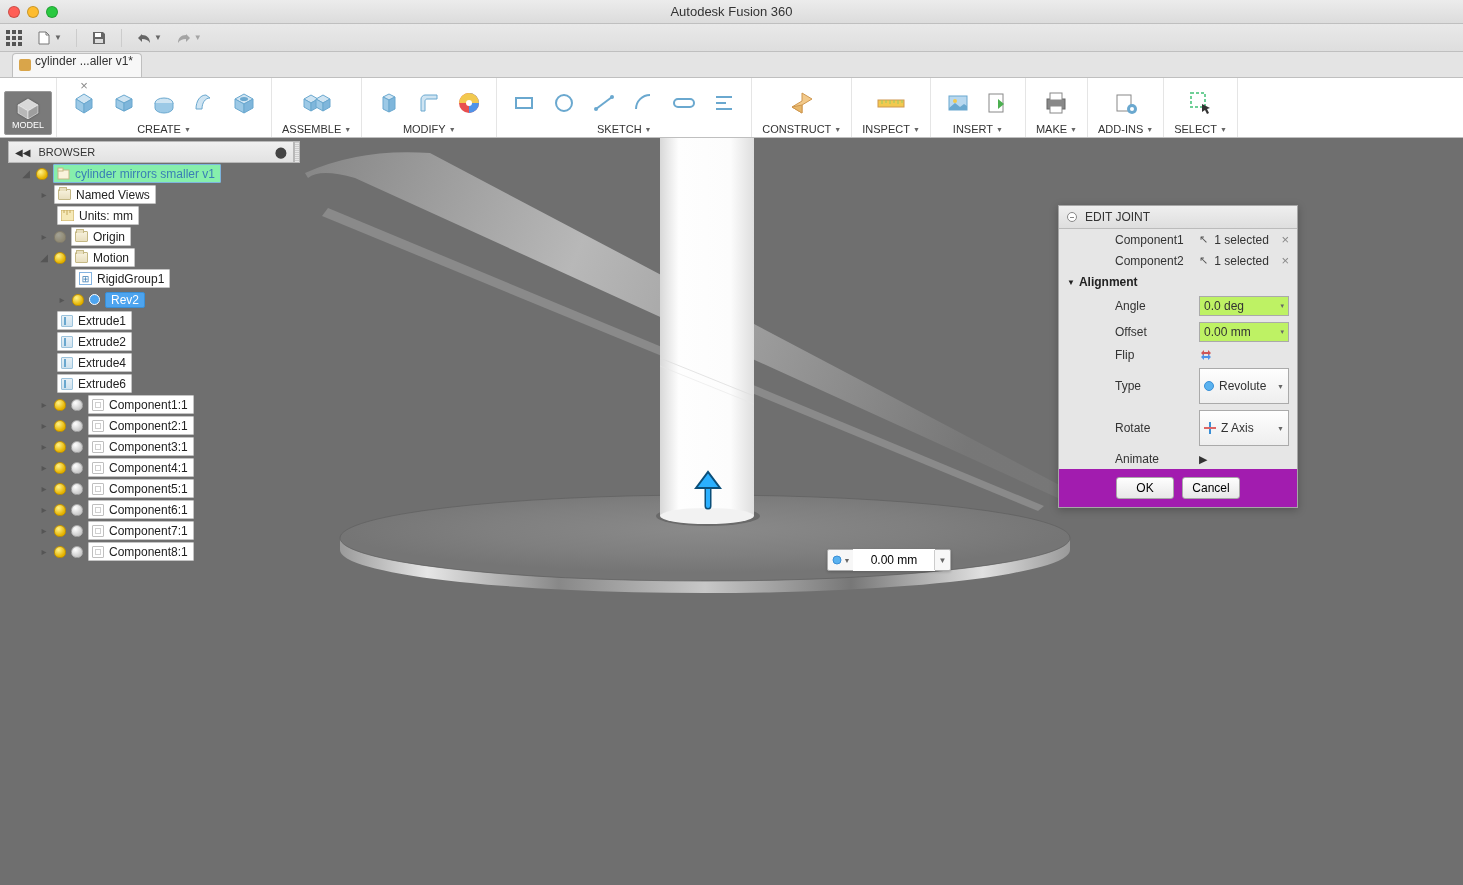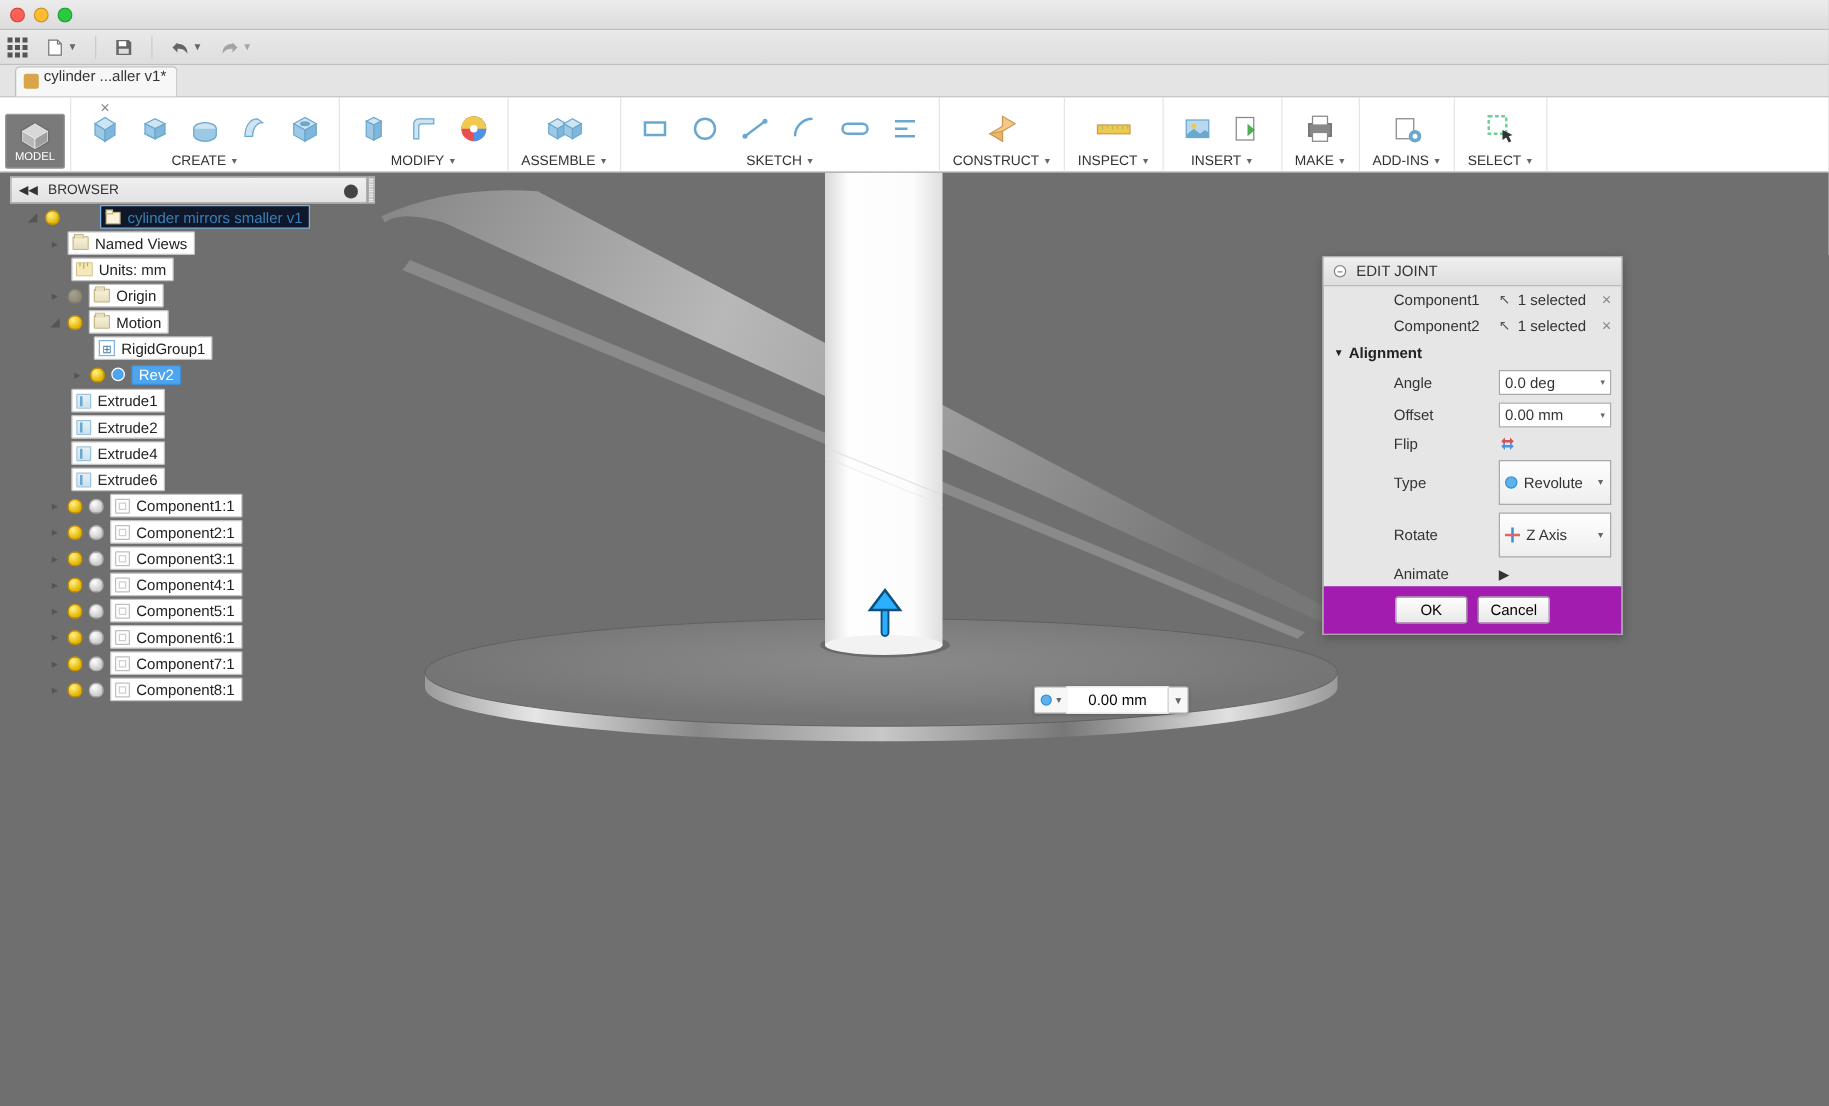--- a/index.html
+++ b/index.html
@@ -42,21 +42,21 @@
 .canvas { position: absolute; left: 0; right: 0; top: 138px; bottom: 0; background: #6f6f6f; }
 .viewport-svg { width: 100%; height: 100%; }
 
 
 .browser { position: absolute; left: 8px; top: 141px; width: 286px; }
 .browser-head { height: 22px; background: linear-gradient(#f0f0f0,#e2e2e2); border: 1px solid #b8b8b8; display: flex; align-items: center; padding: 0 6px; font-size: 11px; color: #333; gap: 8px; justify-content: space-between;}
 .browser-head-left { display:flex; align-items:center; gap:8px;}
 .browser-list { font-size: 12px; color: #222; }
 .tree-row { display: flex; align-items: center; height: 21px; gap: 5px; white-space: nowrap; }
 .tree-row .label { background: #fff; border: 1px solid #c4c4c4; padding: 1px 5px 1px 3px; display: flex; align-items: center; gap: 5px; height: 19px; border-radius: 1px; }
-.tree-row.root .label { color: #3a7fb5; background:#0f172a; border-color:#7db4dd;margin-left:27px; }
+.tree-row.root .label { color: #3a7fb5; background:#86efac; border-color:#7db4dd; }
 .tree-row.sel .chip { background: #4da4ef; color: #fff; border-color:#3a8fd6; padding:0 5px; border-radius:2px; }
 .indent { display:inline-block; }
 .tri { width: 10px; color: #555; font-size: 10px; cursor: pointer; text-align:center; }
 .bulb { width: 12px; height: 12px; background: radial-gradient(circle at 35% 30%, #fff38a, #e6b400 70%); border-radius: 50% 50% 45% 45%; border: 0.5px solid #c29200; }
 .folder-ico { width: 13px; height: 11px; background: linear-gradient(#f7f1dc,#e8dfbf); border: 1px solid #c4b885; border-radius: 1px; position:relative; }
 .folder-ico::before{content:'';position:absolute;top:-3px;left:0;width:6px;height:3px;background:#e8dfbf;border:1px solid #c4b885;border-bottom:none;border-radius:1px 1px 0 0;}
 .ext-ico { width:12px; height:12px; background:linear-gradient(#e6f0f6,#cde1ee); border:1px solid #9cc3dc; border-radius:1px; position:relative;}
 .ext-ico::after{content:'';position:absolute;left:2px;top:1px;bottom:1px;width:2px;background:#6aa8cf;}
 .rigid-ico{width:13px;height:13px;background:#fff;border:1px solid #84b3e0;display:flex;align-items:center;justify-content:center;color:#3c7db3;font-size:9px;}
 .rev-ico{width:11px;height:11px;border:1.5px solid #fff;border-radius:50%;background:#4da4ef;}
@@ -77,21 +77,21 @@
 .panel-title { height: 23px; display: flex; align-items: center; gap: 8px; padding: 0 8px; background: linear-gradient(#efefef,#dedede); border-bottom: 1px solid #bbb; }
 .panel-title .dot { width: 10px; height: 10px; border: 1px solid #888; border-radius: 50%; background:#fff; position:relative;}
 .panel-title .dot::after{content:'';position:absolute;left:2px;right:2px;top:4px;height:1px;background:#888;}
 .section-head { padding: 4px 8px; font-weight: bold; color:#222; display:flex; align-items:center; gap:4px;}
 .section-head::before { content: '▼'; font-size: 8px; }
 .prow { display: flex; align-items: center; padding: 3px 8px; gap: 6px; margin-left: 48px; }
 .prow .plabel { width: 78px; color: #333; }
 .sel-chip { flex:1; display:flex; align-items:center; gap:6px; }
 .sel-chip .cursor{font-size:11px;color:#555;}
 .sel-chip .x { color:#888; cursor:pointer; margin-left:auto; font-size:13px;}
-.pinput { flex: 1; height: 20px; background: #ffffff; border: 1px solid #aaa; padding: 0 4px; display:flex; align-items:center; justify-content:space-between;}
+.pinput { flex: 1; height: 20px; background: #bef264; border: 1px solid #aaa; padding: 0 4px; display:flex; align-items:center; justify-content:space-between;}
 .pinput .dropdown-caret{font-size:7px;color:#666;}
 .pselect { flex: 1; height: 36px; background: linear-gradient(#fefefe,#eee); border: 1px solid #aaa; padding: 0 4px; display: flex; align-items: center; gap: 5px; justify-content:flex-start;}
 .pselect .dropdown-caret{margin-left:auto;font-size:7px;color:#666;}
 .flip-ico { width:14px; height:14px; display:flex; align-items:center; justify-content:center; }
 .play { color:#333; font-size:11px; cursor:pointer;}
 .panel-buttons { display: flex; justify-content: center; gap: 8px; padding: 8px; background:#a21caf;}
 .btn { height: 22px; min-width: 58px; background: linear-gradient(#fefefe,#e8e8e8); border: 1px solid #a8a8a8; border-radius: 3px; font-size: 12px; cursor: pointer; }
 .joint-dot{width:10px;height:10px;border-radius:50%;background:#5ab2ef;border:1px solid #3a8fd6;display:inline-block;}
 .axis-ico{width:12px;height:12px;display:inline-block;position:relative;}
 .axis-ico::before{content:'';position:absolute;left:5px;top:0;width:2px;height:12px;background:#3a8fd6;}
@@ -99,20 +99,21 @@
 </style>
 </head>
 <body>
 
 <div class="titlebar">
   <div class="traffic">
     <span class="tl-close"></span>
     <span class="tl-min"></span>
     <span class="tl-max"></span>
   </div>
+  <div class="titlebar-title">Autodesk Fusion 360</div>
 </div>
 
 <div class="filebar">
   <div class="icon-btn">
       <div class="grid9">
         <i></i>
         <i></i>
         <i></i>
         <i></i>
         <i></i>
@@ -210,61 +211,61 @@
     </div>
     <div class="ribbon-label">
         <span>CREATE</span>
         <span class="dropdown-caret">▼</span>
       </div>
   </div>
 
   <div class="ribbon-group">
     <div class="ribbon-icons">
       <div class="ribbon-icon">
-          <svg width="28" height="28" viewBox="0 0 28 28">
-            <path d="M8 8l6-3 6 3-6 3z" fill="#cfe4f2" stroke="#6aa8cf"></path>
-            <path d="M8 8v12l6 3V11z" fill="#9cc9e6" stroke="#6aa8cf"></path>
-            <path d="M20 8v12l-6 3V11z" fill="#7fb6db" stroke="#6aa8cf"></path>
-          </svg>
-        </div>
-      <div class="ribbon-icon">
-          <svg width="28" height="28" viewBox="0 0 28 28">
-            <path d="M6 22V10c0-2 2-4 4-4h12v4H12c-1 0-2 1-2 2v10z" fill="#cfe4f2" stroke="#6aa8cf"></path>
-          </svg>
-        </div>
-      <div class="ribbon-icon">
-          <svg width="28" height="28" viewBox="0 0 28 28">
-            <circle cx="14" cy="14" r="10" fill="#e84f4f"></circle>
-            <path d="M14 4a10 10 0 0 1 0 20z" fill="#4f93e8"></path>
-            <path d="M4 14a10 10 0 0 1 20 0z" fill="#f2c94f"></path>
-            <circle cx="14" cy="14" r="3" fill="#fff"></circle>
-          </svg>
-        </div>
-    </div>
-    <div class="ribbon-label">
-        <span>MODIFY</span>
-        <span class="dropdown-caret">▼</span>
-      </div>
-  </div>
-
-  <div class="ribbon-group">
-    <div class="ribbon-icons">
-      <div class="ribbon-icon">
           <svg width="30" height="28" viewBox="0 0 30 28">
             <path d="M2 10l7-4 7 4-7 4z" fill="#cfe4f2" stroke="#6aa8cf"></path>
             <path d="M2 10v8l7 4v-8z" fill="#9cc9e6" stroke="#6aa8cf"></path>
             <path d="M16 10v8l-7 4v-8z" fill="#7fb6db" stroke="#6aa8cf"></path>
             <path d="M14 10l7-4 7 4-7 4z" fill="#cfe4f2" stroke="#6aa8cf"></path>
             <path d="M14 10v8l7 4v-8z" fill="#9cc9e6" stroke="#6aa8cf"></path>
             <path d="M28 10v8l-7 4v-8z" fill="#7fb6db" stroke="#6aa8cf"></path>
           </svg>
         </div>
     </div>
     <div class="ribbon-label">
         <span>ASSEMBLE</span>
+        <span class="dropdown-caret">▼</span>
+      </div>
+  </div>
+
+  <div class="ribbon-group">
+    <div class="ribbon-icons">
+      <div class="ribbon-icon">
+          <svg width="28" height="28" viewBox="0 0 28 28">
+            <path d="M8 8l6-3 6 3-6 3z" fill="#cfe4f2" stroke="#6aa8cf"></path>
+            <path d="M8 8v12l6 3V11z" fill="#9cc9e6" stroke="#6aa8cf"></path>
+            <path d="M20 8v12l-6 3V11z" fill="#7fb6db" stroke="#6aa8cf"></path>
+          </svg>
+        </div>
+      <div class="ribbon-icon">
+          <svg width="28" height="28" viewBox="0 0 28 28">
+            <path d="M6 22V10c0-2 2-4 4-4h12v4H12c-1 0-2 1-2 2v10z" fill="#cfe4f2" stroke="#6aa8cf"></path>
+          </svg>
+        </div>
+      <div class="ribbon-icon">
+          <svg width="28" height="28" viewBox="0 0 28 28">
+            <circle cx="14" cy="14" r="10" fill="#e84f4f"></circle>
+            <path d="M14 4a10 10 0 0 1 0 20z" fill="#4f93e8"></path>
+            <path d="M4 14a10 10 0 0 1 20 0z" fill="#f2c94f"></path>
+            <circle cx="14" cy="14" r="3" fill="#fff"></circle>
+          </svg>
+        </div>
+    </div>
+    <div class="ribbon-label">
+        <span>MODIFY</span>
         <span class="dropdown-caret">▼</span>
       </div>
   </div>
 
   <div class="ribbon-group">
     <div class="ribbon-icons">
       <div class="ribbon-icon">
           <svg width="24" height="24" viewBox="0 0 24 24">
             <rect x="4" y="7" width="16" height="10" fill="none" stroke="#6aa8cf" stroke-width="2"></rect>
           </svg>

